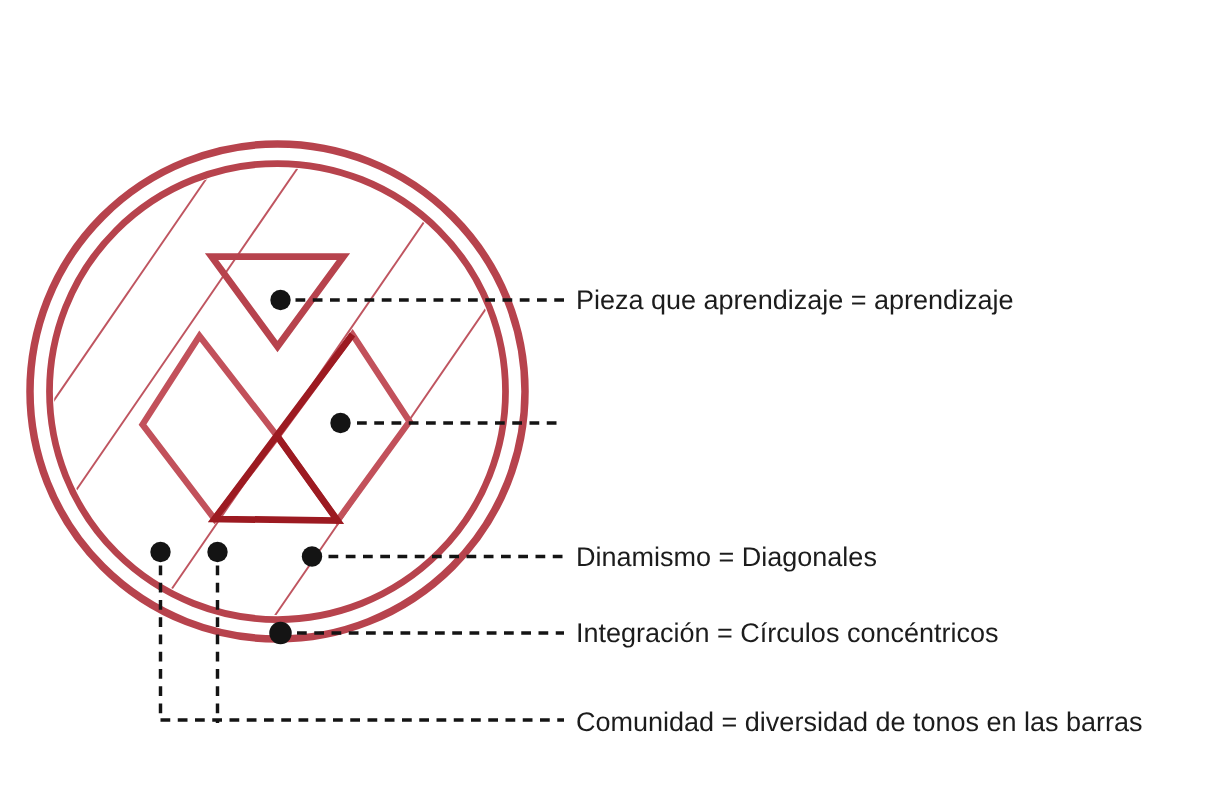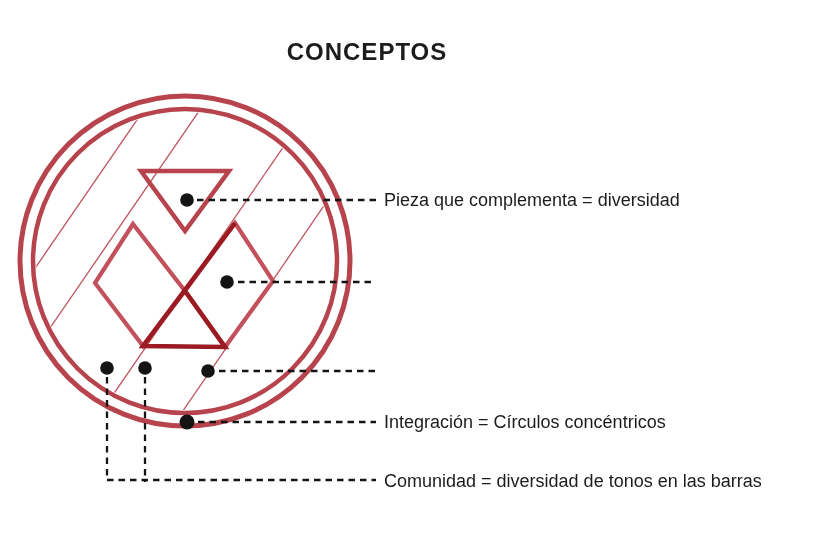--- a/index.html
+++ b/index.html
@@ -22,21 +22,20 @@
   .c-tri{fill:none;stroke:var(--brand-red,#b7434d);stroke-width:4.5;stroke-linejoin:miter;}
   .c-dark{fill:none;stroke:var(--brand-red-dark,#9c1a21);stroke-width:4.5;stroke-linejoin:miter;}
   .c-dot{fill:var(--callout-black,#141414);}
   .c-dash{stroke:var(--callout-black,#141414);stroke-width:2.3;stroke-dasharray:6.5 5;fill:none;}
 </style>
 </head>
 <body>
 
 <div id="stage">
 
-  <div class="page-title">CONCEPTOS</div>
 
   <svg width="820" height="537" viewBox="0 0 820 537" aria-hidden="true">
 
     <defs>
       <clipPath id="innerClip">
           <circle cx="185" cy="261" r="149"></circle>
         </clipPath>
     </defs>
 
     <circle class="c-circle" cx="185" cy="261" r="165" stroke-width="5"></circle>
@@ -70,17 +69,18 @@
     <g>
       <circle class="c-dot" cx="187" cy="200" r="6.8"></circle>
       <circle class="c-dot" cx="227" cy="282" r="6.8"></circle>
       <circle class="c-dot" cx="107" cy="368" r="6.8"></circle>
       <circle class="c-dot" cx="145" cy="368" r="6.8"></circle>
       <circle class="c-dot" cx="208" cy="371" r="6.8"></circle>
       <circle class="c-dot" cx="187" cy="422" r="7.5"></circle>
     </g>
   </svg>
 
-  <div class="callout-label" style="top:189px">Pieza que complementa = diversidad</div>
+  <div class="callout-label" style="top:189px">Pieza que aprendizaje = aprendizaje</div>
+  <div class="callout-label" style="top:360px">Dinamismo = Diagonales</div>
   <div class="callout-label" style="top:470px">Comunidad = diversidad de tonos en las barras</div>
   <div class="callout-label" style="top:411px">Integración = Círculos concéntricos</div>
 
 </div>
 
 </body></html>

